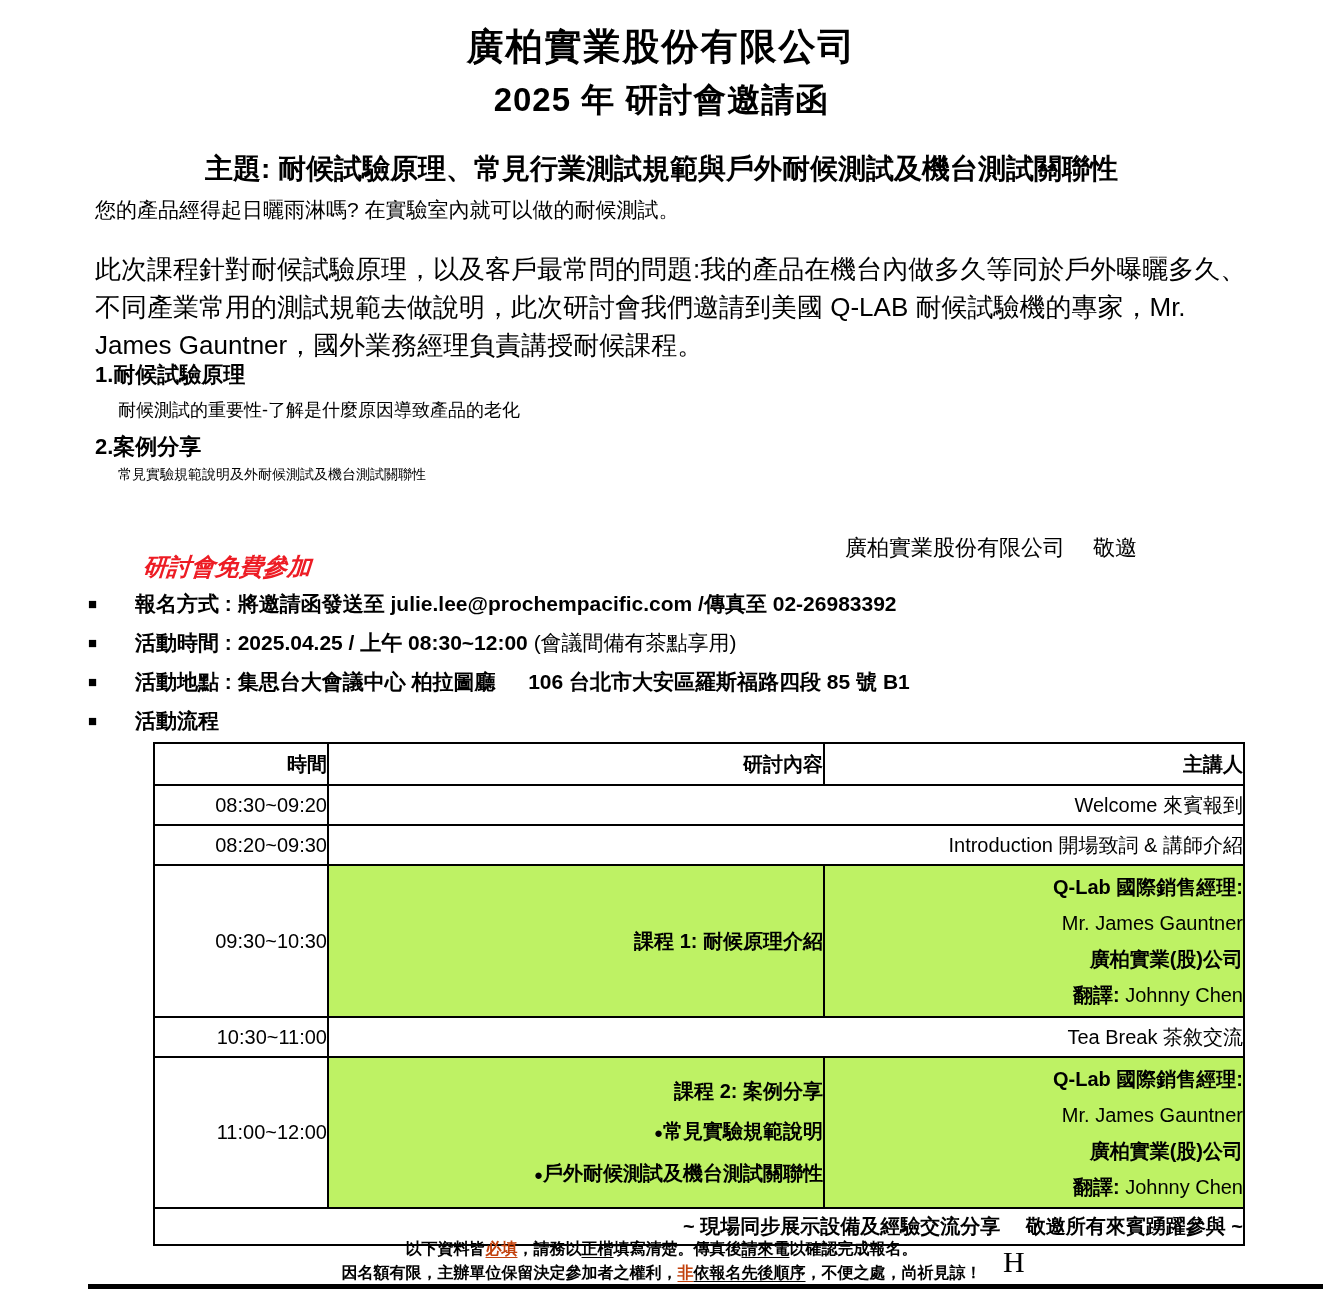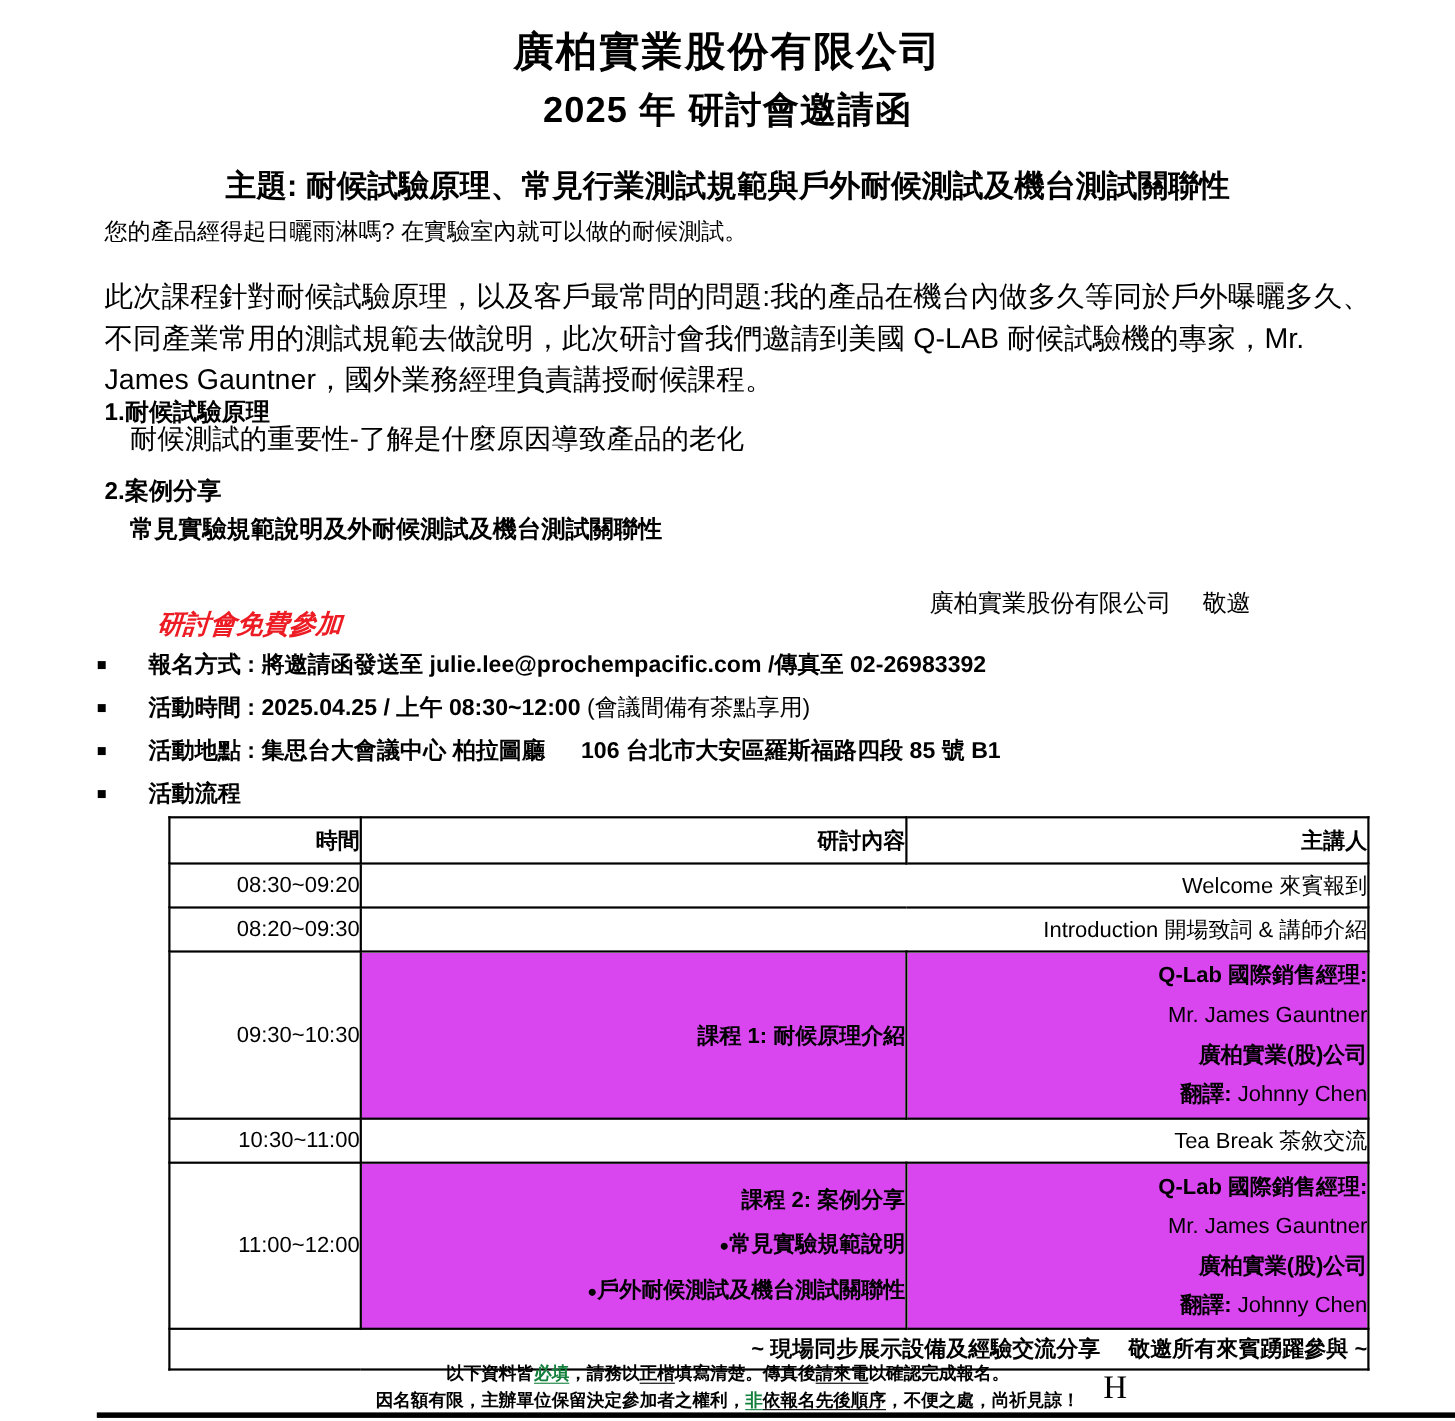--- a/index.html
+++ b/index.html
@@ -12,23 +12,23 @@
   .abs { position:absolute; }
 
   .company-title { top:8px; font-size:37px; font-weight:bold; letter-spacing:2px;margin-top:14px; }
   .doc-title    { top:78px; font-size:33px; font-weight:bold; letter-spacing:1px; }
   .topic-line   { top:150px; font-size:28px; font-weight:bold; }
 
   .intro-hook { top:196px; left:95px; font-size:21px; }
   .intro-desc { top:250px; left:95px; width:1152px; font-size:26px; line-height:38px; }
 
   .sec-h1 { top:360px; left:95px;  font-size:22px; font-weight:bold; }
-  .sec-d1 { top:382px; left:118px; font-size:25px; }
+  .sec-d1 { top:398px; left:118px; font-size:18px; }
   .sec-h2 { top:432px; left:95px;  font-size:22px; font-weight:bold; }
-  .sec-d2 { top:466px; left:118px; font-size:22px; font-weight:bold; }
+  .sec-d2 { top:466px; left:118px; font-size:14px; font-weight:normal; }
 
   .invite-signoff { top:533px; left:845px; font-size:22px; }
   .free-notice {
     top:551px; left:143px; font-size:24px; font-weight:bold; font-style:italic;
     color:#ed1c24; transform:skewX(-4deg);
   }
 
   .bullet-row { position:absolute; left:88px; display:flex; align-items:baseline;
                 font-size:21px; font-weight:bold; }
   .bullet-row .sq { font-size:15px; width:47px; flex:0 0 47px; transform:translateY(-2px); }
@@ -38,34 +38,34 @@
   table.schedule {
     position:absolute; left:153px; top:742px; width:1090px;
     border-collapse:collapse; table-layout:fixed;
   }
   table.schedule td {
     border:2px solid #000; font-size:20px; text-align:right; vertical-align:middle;
     padding:0; overflow:hidden;
   }
   table.schedule tr.hdr td { height:40px; font-weight:bold; }
   .rowthin td { height:38px; }
-  td.blue { background:#d946ef; }
+  td.blue { background:#bef264; }
   td.course-cell { text-align:left; padding-left:12px; font-weight:bold;margin-top:40px; }
   td.speaker-cell { text-align:left; padding-left:14px; }
   .speaker-line { line-height:36px; height:36px; white-space:nowrap; }
   .sp-b { font-weight:bold; }
   td.course2-cell { text-align:left; vertical-align:middle; padding-left:12px; }
   .c2-title { font-weight:bold; line-height:40px;padding-left:19px; }
   .c2-point { font-weight:bold; line-height:40px; }
   .c2-point .dot { display:inline-block; width:56px; padding-left:8px; font-size:15px; }
   tr.closing td { height:35px; font-weight:bold; }
 
   .footer-line1 { top:1239px; font-size:16px; font-weight:bold; }
   .footer-line2 { top:1263px; font-size:16px; font-weight:bold; }
-  .red { color:#15803d; }
+  .red { color:#c2410c; }
   .ul  { text-decoration:underline; text-underline-offset:3px; }
   .page-mark { top:1245px; left:1003px; font-family:"Liberation Serif","DejaVu Serif",serif;
                font-size:30px; }
   .bottom-rule { position:absolute; left:88px; top:1284px; width:1235px; height:5px; background:#000; }
 </style>
 </head>
 <body>
 
 <div class="page">
 

